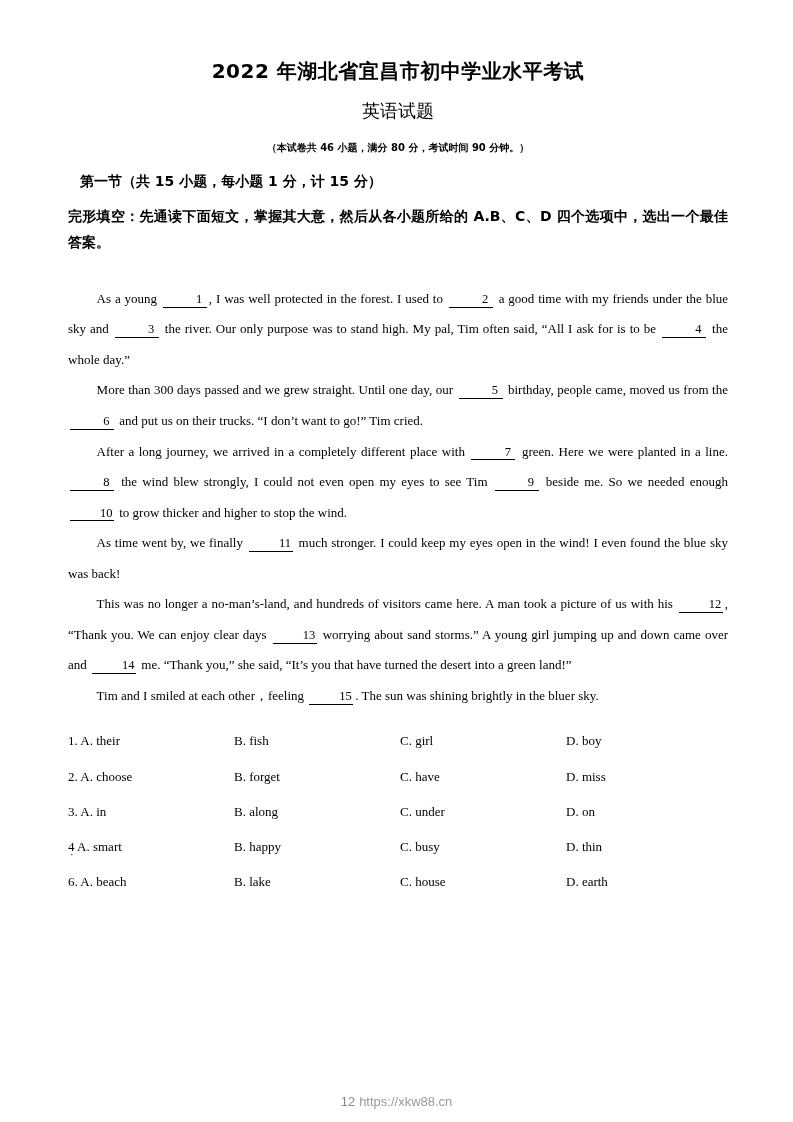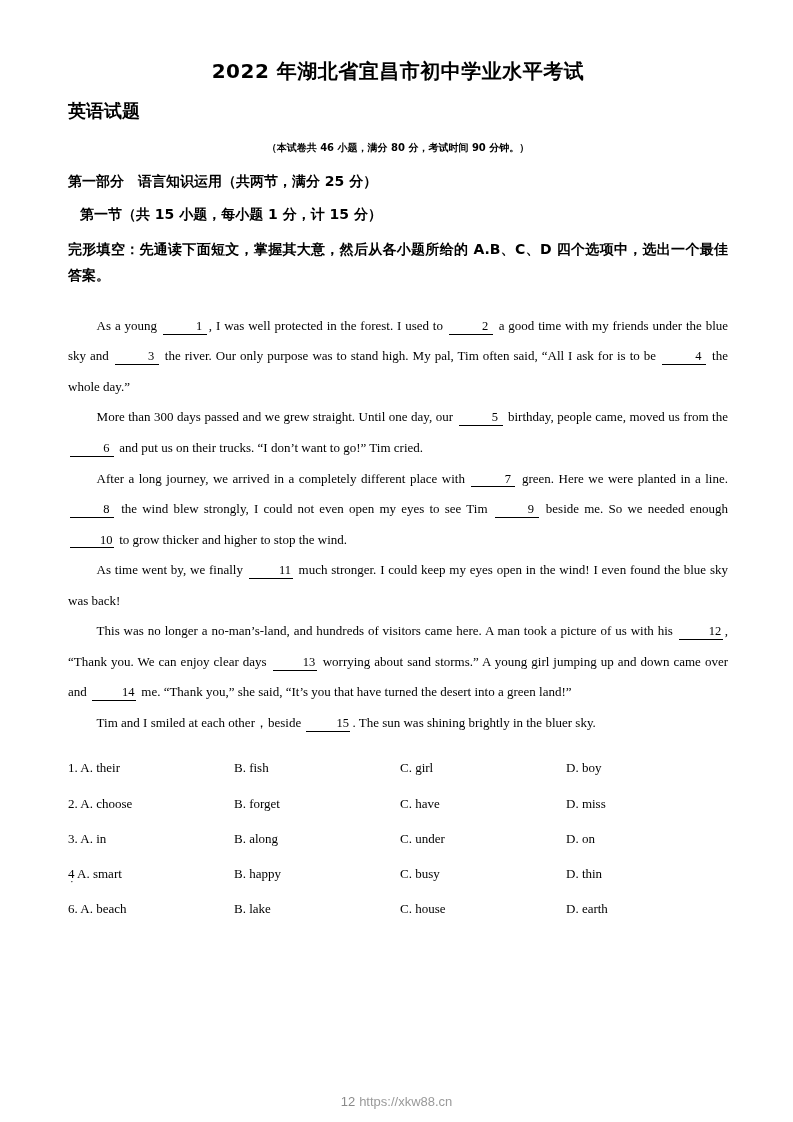--- a/index.html
+++ b/index.html
@@ -31,22 +31,23 @@
   }
   .title {
     text-align: center;
     font-family: "DejaVu Sans", sans-serif;
     font-weight: bold;
     font-size: 20px;
     letter-spacing: 0.5px;
     margin: 0 0 14px 0;
   }
   .subtitle {
+    text-align: center;
     font-family: "DejaVu Sans", sans-serif;
-    font-weight: bold;
+    font-weight: normal;
     font-size: 18px;
     margin: 0 0 18px 0;
   }
   .exam-note {
     text-align: center;
     font-family: "DejaVu Sans", sans-serif;
     font-weight: bold;
     font-size: 10px;
     margin: 0 0 16px 0;
   }
@@ -62,21 +63,21 @@
     font-weight: bold;
     font-size: 14px;
     margin: 0 0 12px 12px;
     line-height: 1.5;
   }
   .instruction {
     font-family: "DejaVu Sans", sans-serif;
     font-weight: bold;
     font-size: 14px;
     line-height: 1.85;
-    margin: 0 0 22px 0;
+    margin: 0 0 28px 0;
     text-align: justify;
   }
   .passage {
     font-size: 13px;
     line-height: 2.35;
     text-align: justify;
     margin: 0;
   }
   .passage p {
     margin: 0;
@@ -133,31 +134,30 @@
 </head>
 <body>
 
 <div class="page">
   <div class="content">
 
     <h1 class="title">2022 年湖北省宜昌市初中学业水平考试</h1>
     <h2 class="subtitle">英语试题</h2>
     <div class="exam-note">（本试卷共 46 小题，满分 80 分，考试时间 90 分钟。）</div>
 
-    <div class="section-head">第一部分　语言知识运用（共两节，满分 25 分）</div>
     <div class="section-head2">第一节（共 15 小题，每小题 1 分，计 15 分）</div>
     <div class="instruction">完形填空：先通读下面短文，掌握其大意，然后从各小题所给的 A.B、C、D 四个选项中，选出一个最佳答案。</div>
 
     <div class="passage" id="passage">
         <p><span>As a young </span><span class="blank">1</span><span>, I was well protected in the forest. I used to </span><span class="blank">2</span><span> a good time with my friends under the blue sky and </span><span class="blank">3</span><span> the river. Our only purpose was to stand high. My pal, Tim often said, “All I ask for is to be </span><span class="blank">4</span><span> the whole day.”</span></p>
         <p><span>More than 300 days passed and we grew straight. Until one day, our </span><span class="blank">5</span><span> birthday, people came, moved us from the </span><span class="blank">6</span><span> and put us on their trucks. “I don’t want to go!” Tim cried.</span></p>
         <p><span>After a long journey, we arrived in a completely different place with </span><span class="blank">7</span><span> green. Here we were planted in a line. </span><span class="blank">8</span><span> the wind blew strongly, I could not even open my eyes to see Tim </span><span class="blank">9</span><span> beside me. So we needed enough </span><span class="blank">10</span><span> to grow thicker and higher to stop the wind.</span></p>
         <p><span>As time went by, we finally </span><span class="blank">11</span><span> much stronger. I could keep my eyes open in the wind! I even found the blue sky was back!</span></p>
         <p><span>This was no longer a no-man’s-land, and hundreds of visitors came here. A man took a picture of us with his </span><span class="blank">12</span><span>, “Thank you. We can enjoy clear days </span><span class="blank">13</span><span> worrying about sand storms.” A young girl jumping up and down came over and </span><span class="blank">14</span><span> me. “Thank you,” she said, “It’s you that have turned the desert into a green land!”</span></p>
-        <p><span>Tim and I smiled at each other，beside </span><span class="blank">15</span><span>. The sun was shining brightly in the bluer sky.</span></p>
+        <p><span>Tim and I smiled at each other，feeling </span><span class="blank">15</span><span>. The sun was shining brightly in the bluer sky.</span></p>
       </div>
 
     <div class="options" id="options">
         <div class="opt-row">
           <div class="opt-cell first"><span>1.</span> <span>A. their</span></div>
           <div class="opt-cell"><span>B. fish</span></div>
           <div class="opt-cell"><span>C. girl</span></div>
           <div class="opt-cell"><span>D. boy</span></div>
         </div>
         <div class="opt-row">

